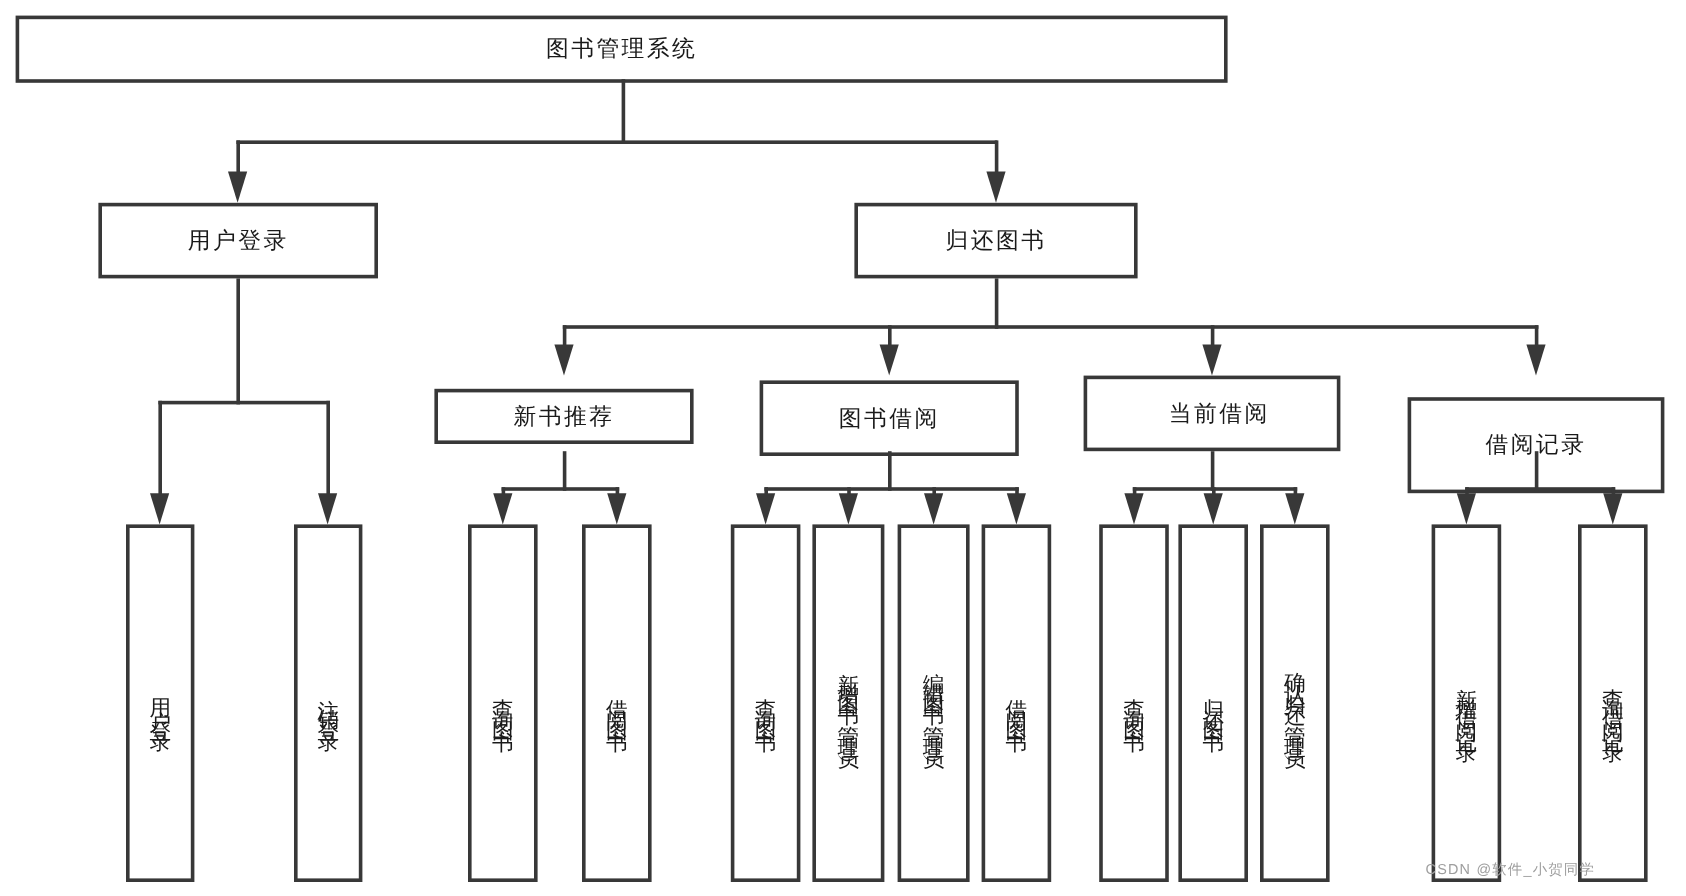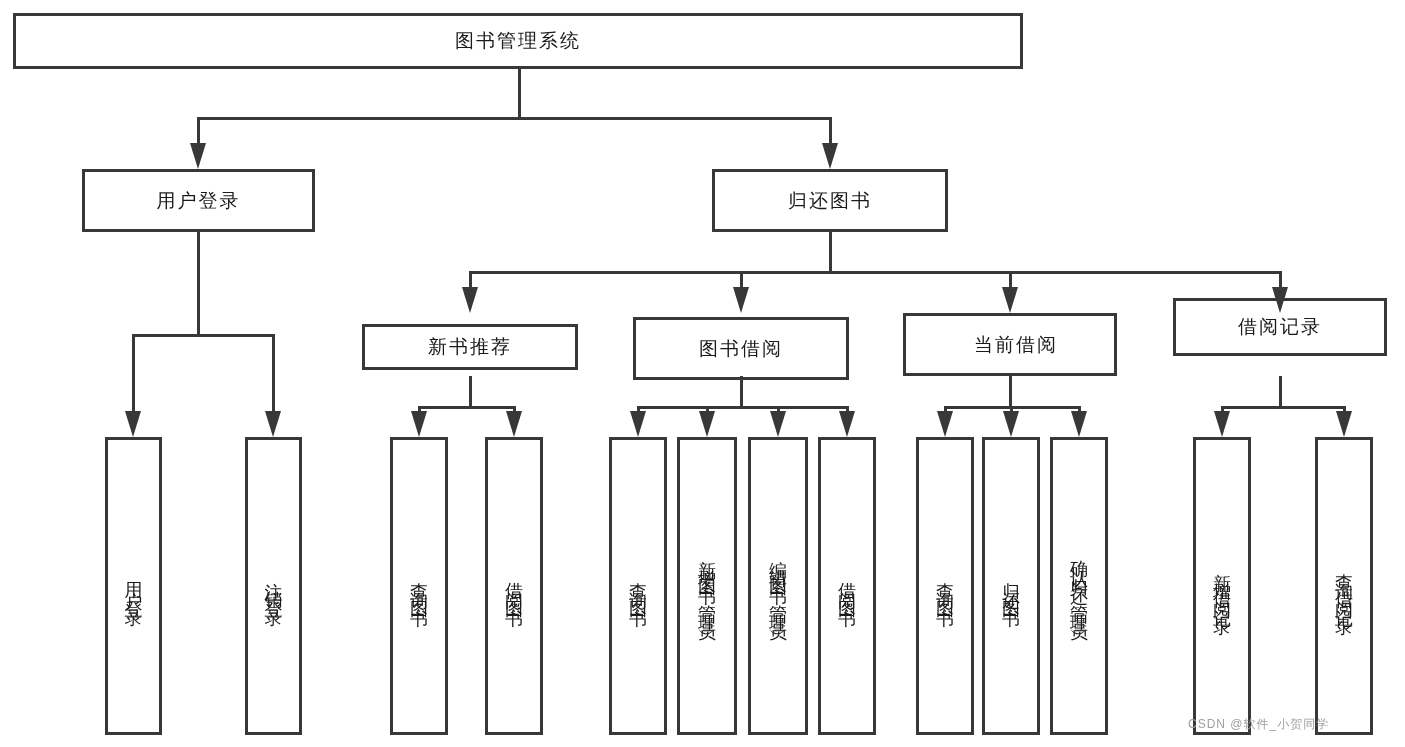--- a/index.html
+++ b/index.html
@@ -38,21 +38,21 @@
 <div class="canvas">
 
   <div class="node" style="left:13px;top:13px;width:1010px;height:56px;">图书管理系统</div>
 
   <div class="node" style="left:82px;top:169px;width:233px;height:63px;">用户登录</div>
   <div class="node" style="left:712px;top:169px;width:236px;height:63px;">归还图书</div>
 
   <div class="node" style="left:362px;top:324px;width:216px;height:46px;">新书推荐</div>
   <div class="node" style="left:633px;top:317px;width:216px;height:63px;">图书借阅</div>
   <div class="node" style="left:903px;top:313px;width:214px;height:63px;padding-left:12px;">当前借阅</div>
-  <div class="node" style="left:1173px;top:298px;width:214px;height:58px;">借阅记录</div>
+  <div class="node" style="left:1173px;top:331px;width:214px;height:80px;">借阅记录</div>
 
   <div class="leaf" style="left:105px;width:57px;">
     <span class="vtext">用户登录</span>
     </div>
   <div class="leaf" style="left:245px;width:57px;">
     <span class="vtext">注销登录</span>
     </div>
 
   <div class="leaf" style="left:390px;width:58px;">
     <span class="vtext">查询图书</span>

